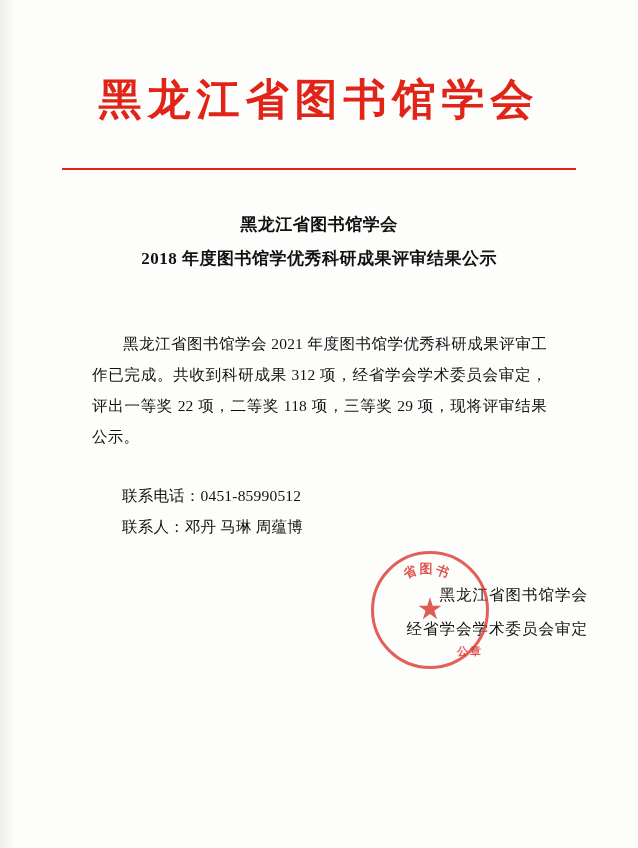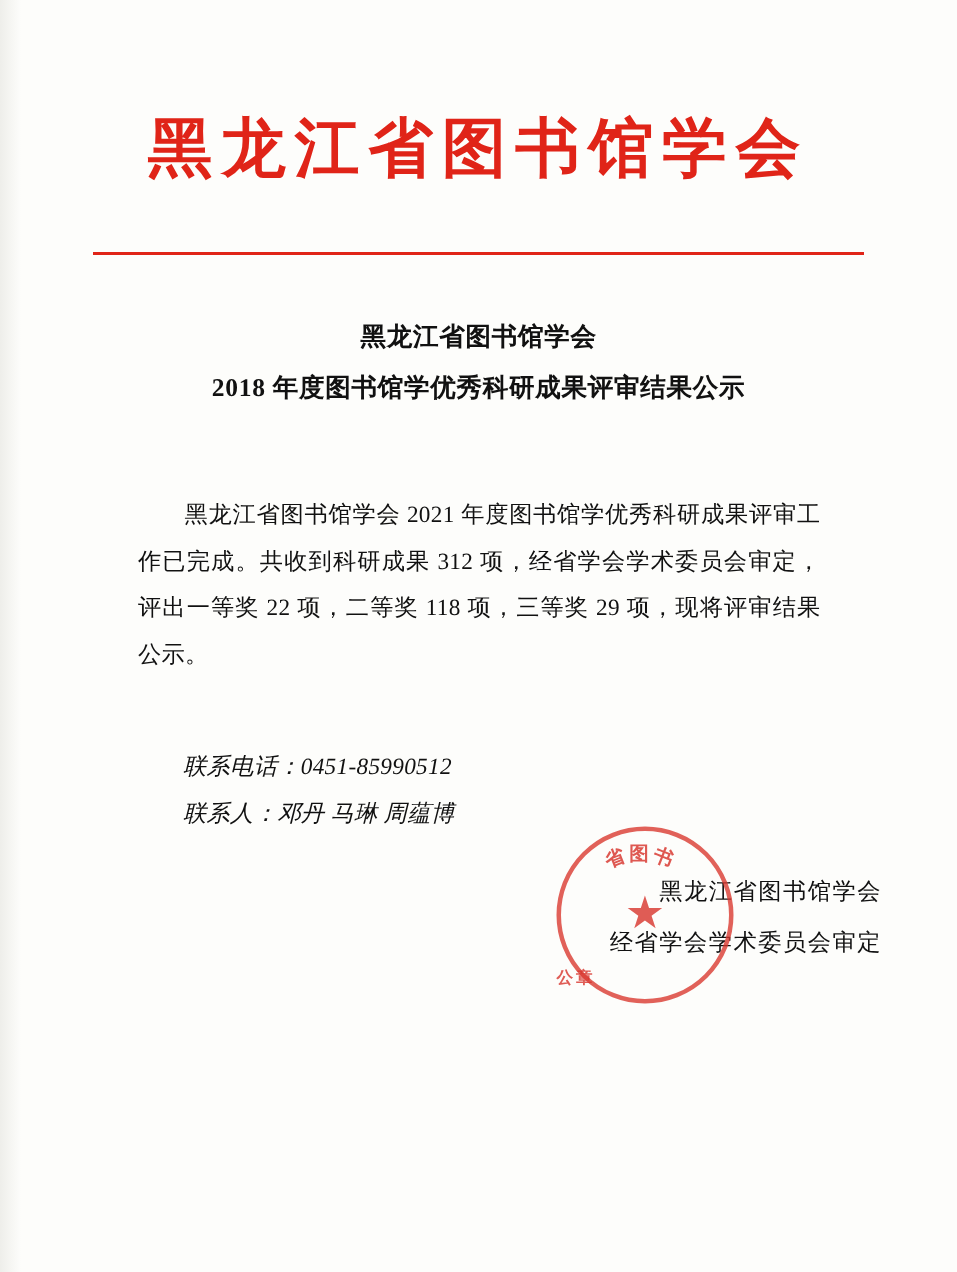--- a/index.html
+++ b/index.html
@@ -97,23 +97,22 @@
   }
   .contact-line {
     font-size: 15.5px;
     line-height: 31px;
     margin: 0;
     letter-spacing: 0.2px;
   }
   .contact-block {
     position: absolute;
     left: 122px;
-    top: 496px;
+    top: 480px;
     width: 430px;
-    font-style: italic;
   }
 
   .signature {
     position: absolute;
     right: 66px;
     top: 578px;
     width: 250px;
     text-align: right;
   }
   .sign-line {
@@ -162,21 +161,21 @@
     font-size: 13px;
     font-weight: bold;
     letter-spacing: 2px;
     opacity: 0.82;
   }
   .seal-bottom {
     position: absolute;
     left: 0;
     bottom: 10px;
     width: 112px;
-    text-align: left;
+    text-align: right;
     color: #d8342c;
     font-size: 11px;
     letter-spacing: 2px;
     opacity: 0.8;
     font-weight: bold;
   }
 </style>
 </head>
 <body>
 

